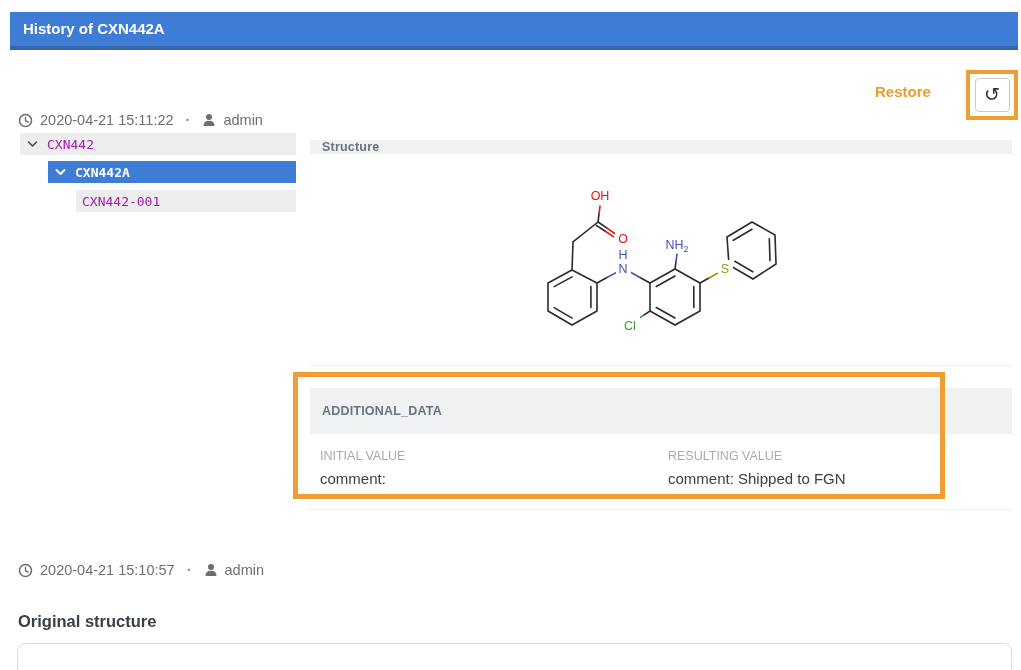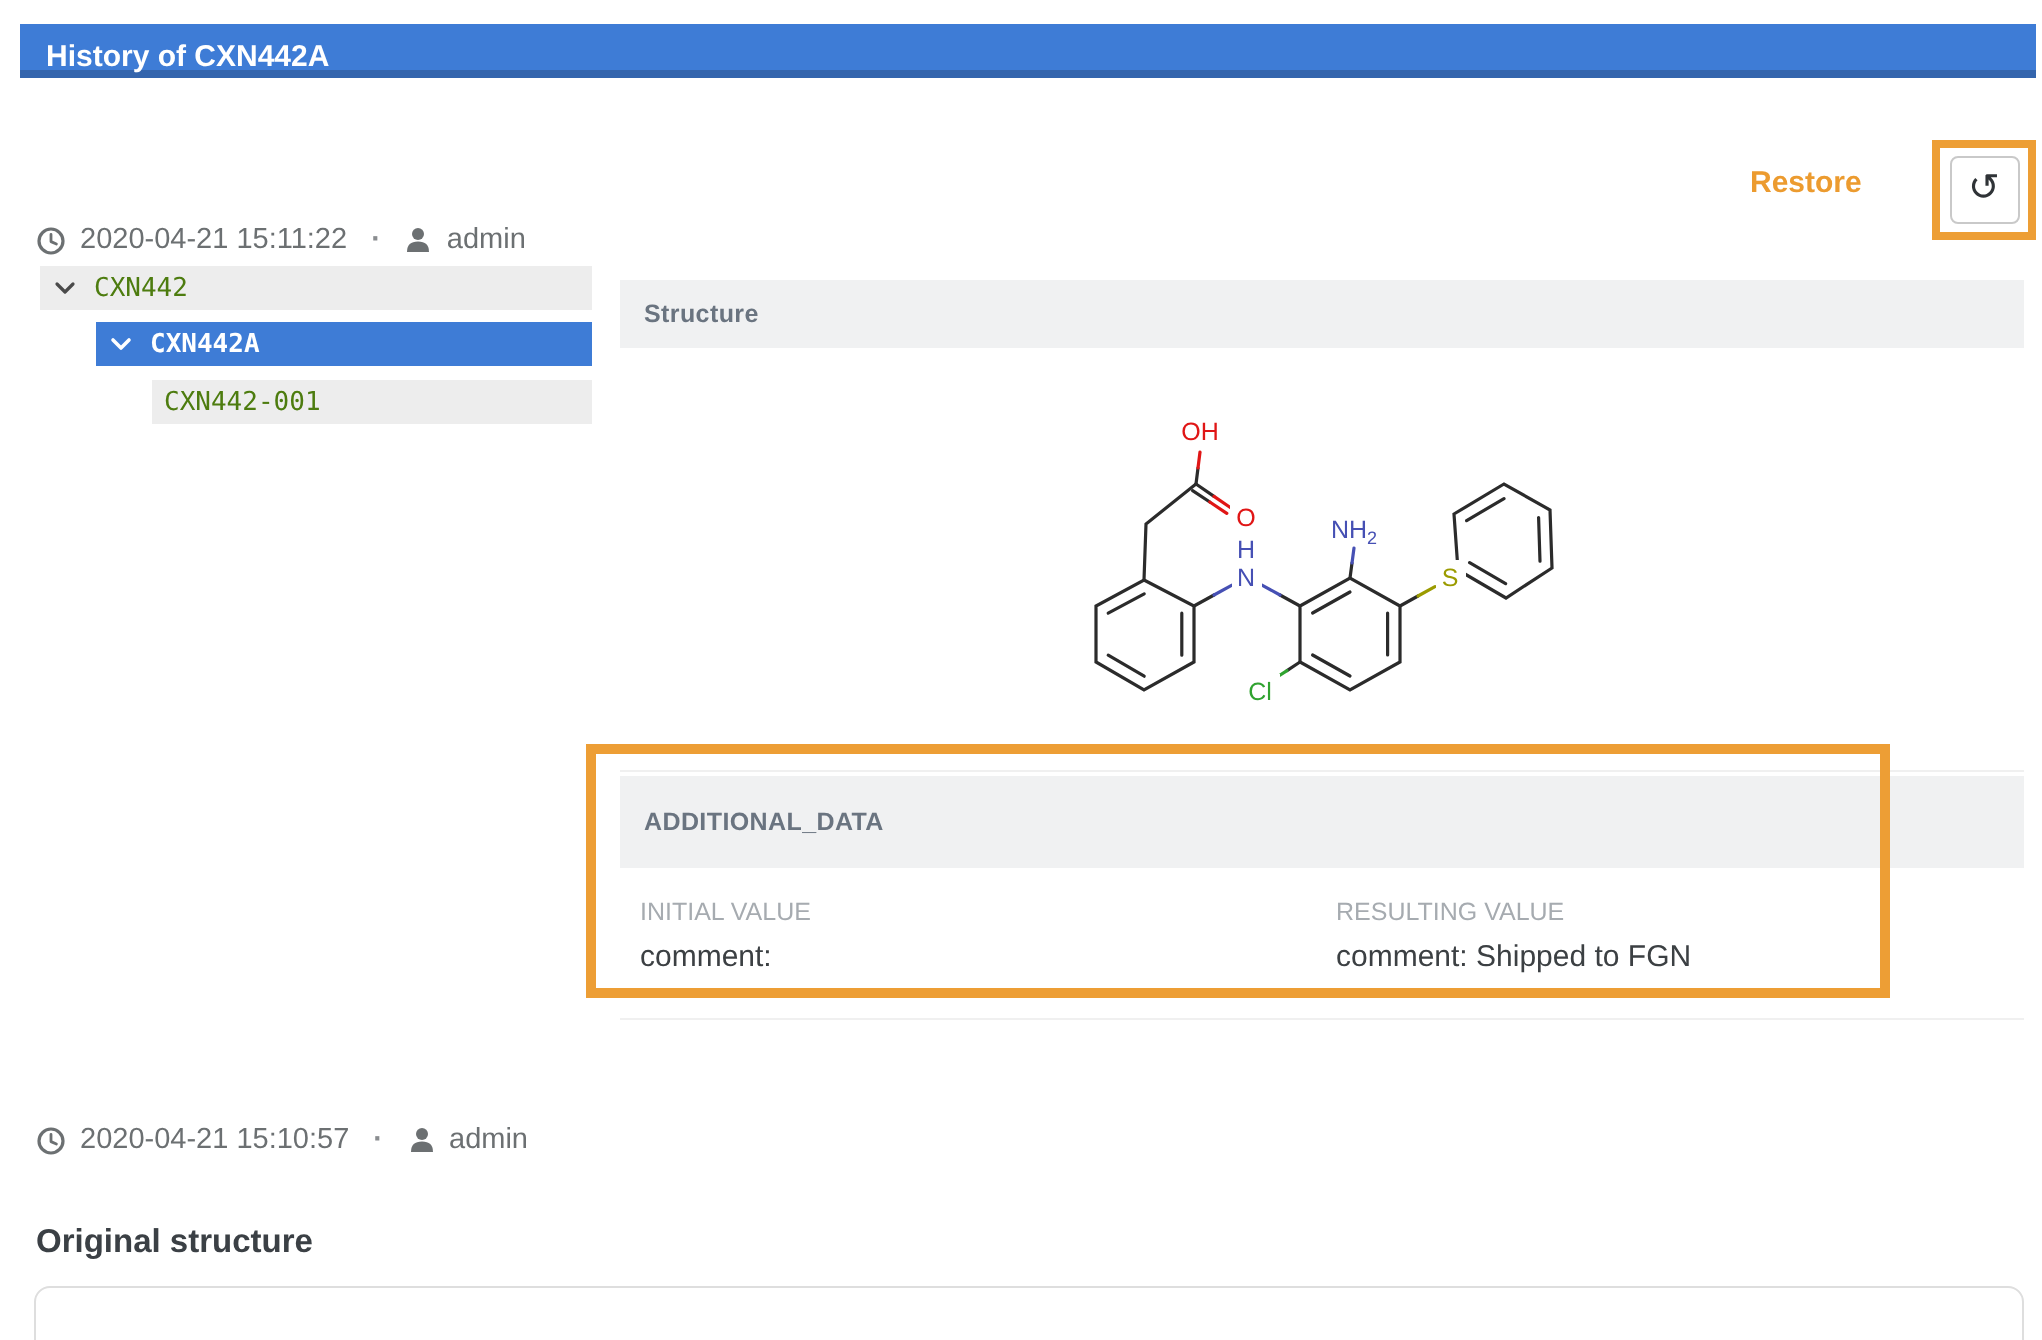--- a/index.html
+++ b/index.html
@@ -7,21 +7,21 @@
   body {
     font-family: "Liberation Sans", sans-serif;
     width: 1021px; height: 670px;
     position: relative; overflow: hidden;
     color: #3c4043;
   }
   .page { position: absolute; inset: 0; }
 
   
   .title-bar {
-    position: absolute; left: 10px; top: 12px; width: 1008px; height: 27px;
+    position: absolute; left: 10px; top: 12px; width: 1008px; height: 38px;
     background: #3e7cd6; border-bottom: 4px solid #3465ad;
     color: #ffffff; font-size: 15px; font-weight: bold;
     line-height: 33px; padding-left: 13px;
   }
 
   
   .entry-heading {
     position: absolute; left: 18px;
     font-size: 18px; font-weight: bold; color: #3b4045; letter-spacing: .2px;
   }
@@ -46,39 +46,39 @@
     border: 1px solid #c9c9c9; border-radius: 4px; cursor: pointer;
     display: flex; align-items: center; justify-content: center;
     font-family: "DejaVu Sans", sans-serif;
     font-size: 19px; color: #2f3337; line-height: 1; padding-bottom: 2px;
   }
 
   
   .tree-row {
     position: absolute; height: 22px;
     background: #ededed; display: flex; align-items: center;
-    font-family: "DejaVu Sans Mono", monospace; font-size: 13px; color: #4d7c0f;
+    font-family: "DejaVu Sans Mono", monospace; font-size: 13px; color: #a21caf;
     cursor: pointer; white-space: nowrap;
   }
   .tree-row .chev { display: inline-flex; width: 12px; margin-left: 7px; }
   .tree-row .lbl { margin-left: 8px; }
   .tree-row.selected { background: #3e7cd6; color: #ffffff; font-weight: bold; }
   .tree-row.leaf .lbl { margin-left: 6px; }
 
   
   .panel { position: absolute; left: 310px; width: 702px; }
   .panel-header {
     background: #f0f1f2; color: #6a7480; font-weight: bold;
     font-size: 12.5px; letter-spacing: .2px;
     display: flex; align-items: center; padding-left: 12px;
   }
   .panel-body { background: #ffffff; position: relative; border-bottom: 1px solid #f0f0f0; }
 
   .structure-panel { top: 140px; }
-  .structure-panel .panel-header { height: 34px; }
+  .structure-panel .panel-header { height: 14px; }
   .structure-panel .panel-body { height: 212px; }
 
   .additional-panel { top: 388px; }
   .additional-panel .panel-header { height: 46px; }
   .additional-panel .panel-body { height: 76px; }
 
   .ad-col { position: absolute; top: 0; }
   .ad-col.c0 { left: 10px; }
   .ad-col.c1 { left: 358px; }
   .ad-label { position: absolute; top: 15px; left: 0; width: 300px;

